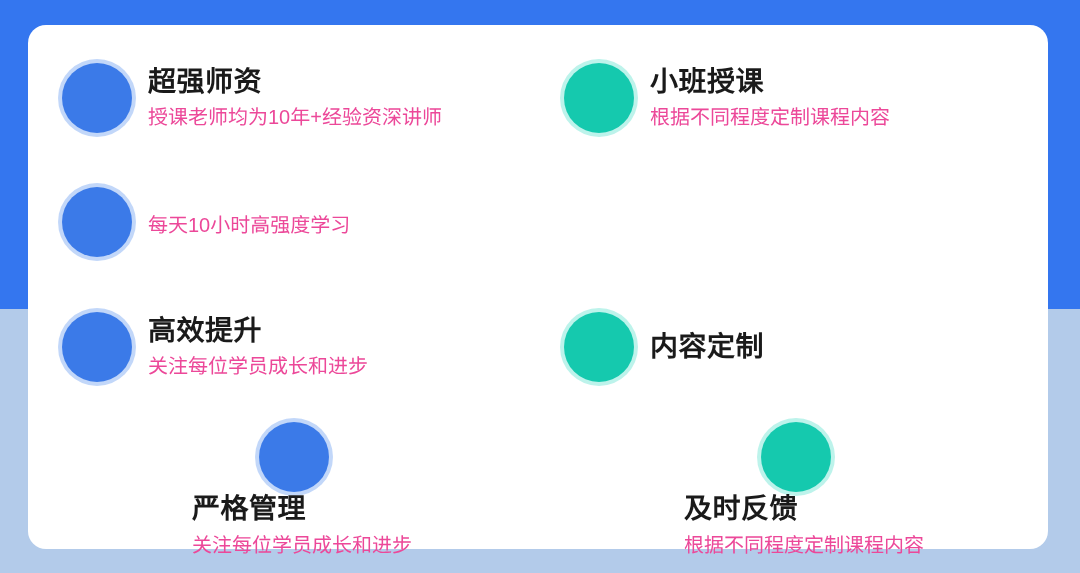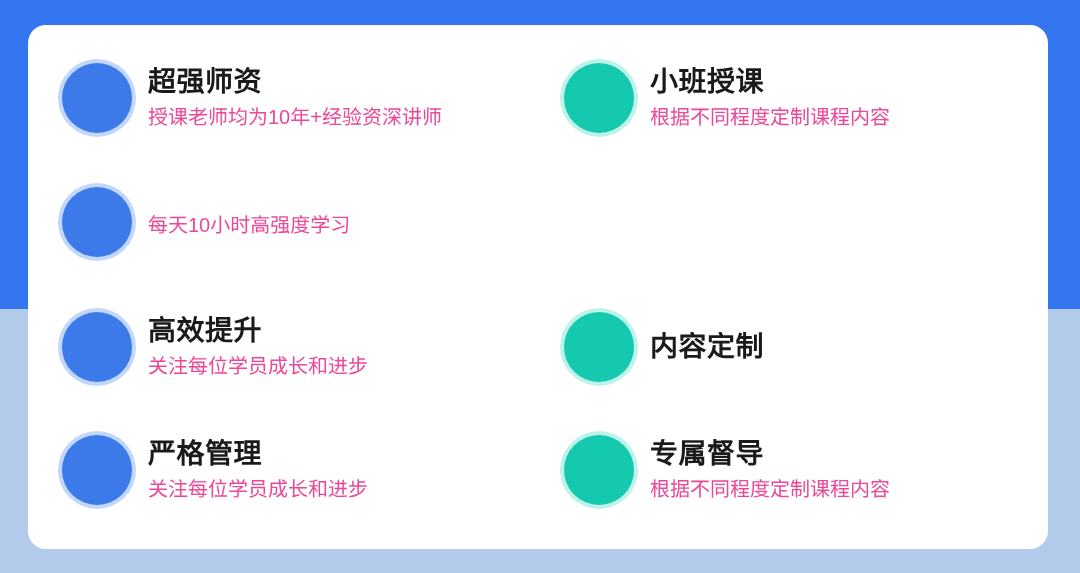--- a/index.html
+++ b/index.html
@@ -69,21 +69,21 @@
   }
 
   
   .col-left  { left: 34px; }
   .col-right { left: 536px; }
 
   
   .row-1 { top: 25px; }
   .row-2 { top: 149px; }
   .row-3 { top: 274px; }
-  .row-4 { top: 397px; }
+  .row-4 { top: 397px; flex-direction: column; }
 
   .bullet {
     flex: 0 0 auto;
     width: 70px;
     height: 70px;
     border-radius: 50%;
     margin-right: 16px;
   }
   .bullet-blue {
     background: #3b7ae8;
@@ -172,21 +172,21 @@
       <div class="feature-item col-right row-3">
         <span class="bullet bullet-teal"></span>
         <span class="feature-text">
           <span class="feature-title">内容定制</span>
         </span>
       </div>
 
       <div class="feature-item col-right row-4">
         <span class="bullet bullet-teal"></span>
         <span class="feature-text">
-          <span class="feature-title">专属督导</span>
+          <span class="feature-title">及时反馈</span>
           <span class="feature-desc">根据不同程度定制课程内容</span>
         </span>
       </div>
 
     </div>
   </div>
 
 </div>
 
 </body></html>

